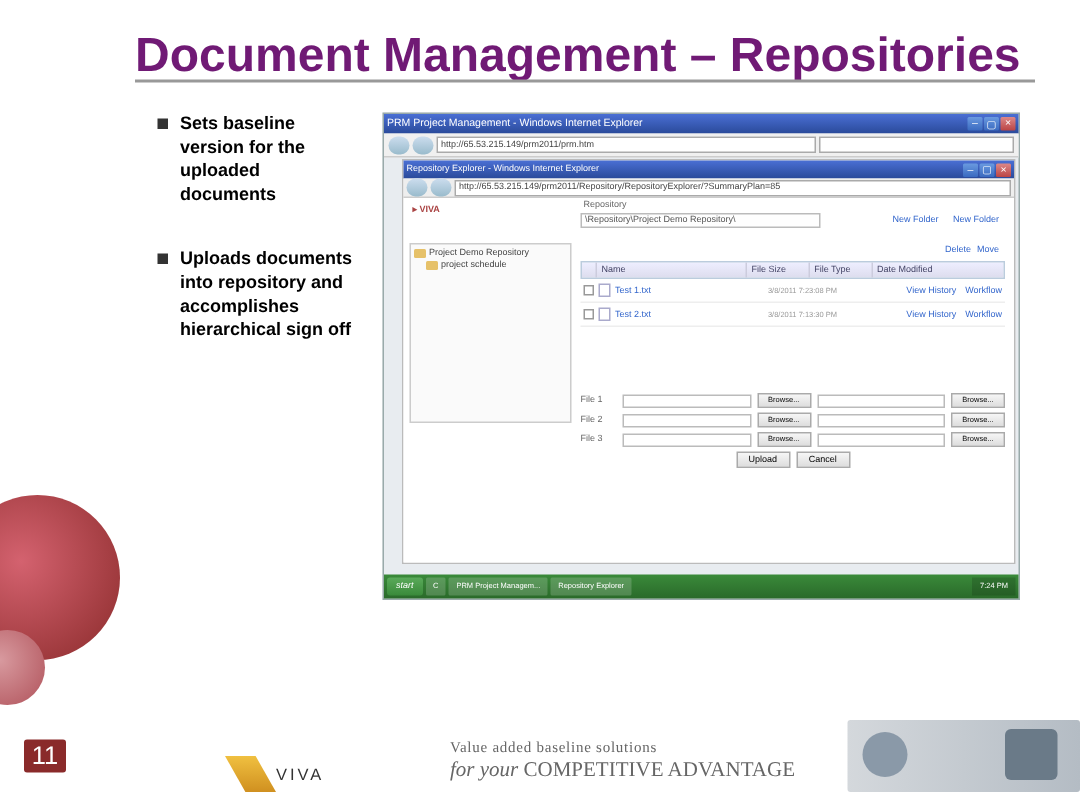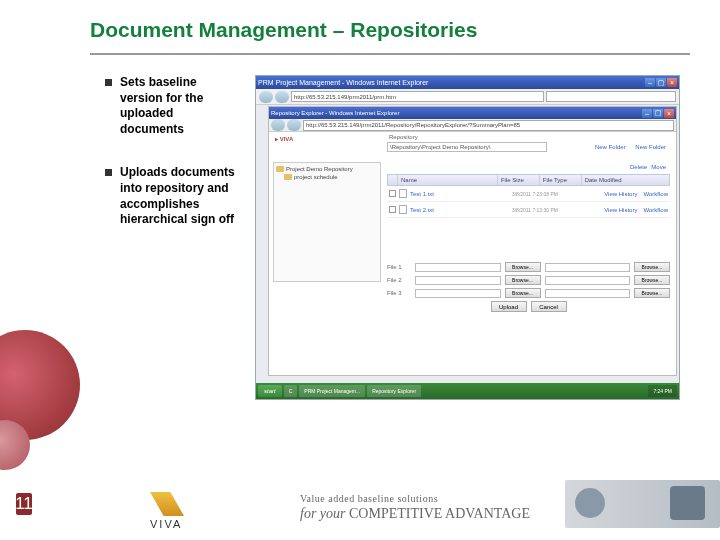--- a/index.html
+++ b/index.html
@@ -1,18 +1,18 @@
 <!DOCTYPE html>
 <html><head>
 <meta charset="utf-8">
 <style>
   * { box-sizing: border-box; margin: 0; padding: 0; }
   body { width: 720px; height: 540px; font-family: Arial, sans-serif; background: #fff; position: relative; overflow: hidden; }
   .slide { width: 100%; height: 100%; position: relative; }
-  .title { position: absolute; top: 18px; left: 90px; font-size: 21px; font-weight: bold; color: #15803d; }
+  .title { position: absolute; top: 18px; left: 90px; font-size: 32px; font-weight: bold; color: #701a75; }
   .title-underline { position: absolute; top: 53px; left: 90px; width: 600px; height: 1.5px; background: #999; }
   .left-decor { position: absolute; left: 0; top: 310px; width: 90px; height: 200px; }
   .decor-circle1 { position: absolute; left: -30px; top: 20px; width: 110px; height: 110px; background: radial-gradient(circle at 40% 40%, #d4626f, #8a2a2a); border-radius: 50%; }
   .decor-circle2 { position: absolute; left: -20px; top: 110px; width: 50px; height: 50px; background: radial-gradient(circle at 40% 40%, #d89a9f, #b0525a); border-radius: 50%; }
   .bullets { position: absolute; top: 75px; left: 105px; width: 135px; font-size: 12px; line-height: 1.3; color: #000; }
   .bullet { display: flex; margin-bottom: 28px; }
   .sq { width: 7px; height: 7px; background: #333; margin-top: 4px; margin-right: 8px; flex-shrink: 0; }
   .bullet-text { font-weight: bold; }
   .screenshot { position: absolute; top: 75px; left: 255px; width: 425px; height: 325px; background: #e8ecf0; border: 1px solid #9aa; font-size: 7px; }
   .sc-titlebar { height: 13px; background: linear-gradient(#4a6fd4, #2a4a9a); display: flex; justify-content: space-between; align-items: center; padding: 0 2px; color: #fff; }
@@ -53,23 +53,23 @@
   .sc-uprow { display: flex; align-items: center; gap: 4px; margin-bottom: 3px; }
   .sc-uprow label { color: #666; width: 24px; }
   .sc-upinput { flex: 1; height: 9px; border: 1px solid #bbb; background: #fff; }
   .sc-browse { width: 36px; height: 10px; background: linear-gradient(#f6f6f6,#ddd); border: 1px solid #aaa; font-size: 5px; display: flex; align-items: center; justify-content: center; }
   .sc-upbtns { display: flex; gap: 4px; margin-top: 3px; justify-content: center; }
   .sc-btn { width: 36px; height: 11px; background: linear-gradient(#f6f6f6,#ddd); border: 1px solid #aaa; font-size: 6px; display: flex; align-items: center; justify-content: center; }
   .sc-taskbar { position: absolute; bottom: 0; left: 0; right: 0; height: 16px; background: linear-gradient(#3a8a3a,#2a6a2a); display: flex; align-items: center; padding: 0 2px; gap: 2px; }
   .sc-start { height: 12px; padding: 0 6px; background: linear-gradient(#5aaa5a,#3a8a3a); border-radius: 2px; color: #fff; font-size: 6px; font-style: italic; display: flex; align-items: center; }
   .sc-task { height: 12px; padding: 0 5px; background: rgba(255,255,255,0.18); border-radius: 1px; color: #fff; font-size: 5px; display: flex; align-items: center; }
   .sc-tray { margin-left: auto; height: 12px; padding: 0 5px; background: rgba(0,0,0,0.15); color: #fff; font-size: 5px; display: flex; align-items: center; gap: 2px; }
-  .page-num { position: absolute; left: 16px; bottom: 25px; font-size: 17px; color: #fff; background: #8a2a2a; width: 16px; height: 22px; display: flex; align-items: center; justify-content: center; border-radius: 2px; }
+  .page-num { position: absolute; left: 16px; bottom: 25px; font-size: 17px; color: #fff; background: #8a2a2a; width: 28px; height: 22px; display: flex; align-items: center; justify-content: center; border-radius: 2px; }
   .footer { position: absolute; bottom: 0; left: 0; right: 0; height: 60px; display: flex; align-items: center; }
-  .footer-logo { position: absolute; left: 150px; bottom: 10px; display: flex; flex-direction: column; }
+  .footer-logo { position: absolute; left: 150px; bottom: 10px; display: flex; align-items: center; }
   .footer-logo-shape { width: 34px; height: 24px; background: linear-gradient(#f0c040,#d09020); clip-path: polygon(0 0, 60% 0, 100% 100%, 40% 100%); margin-bottom: 2px; }
   .footer-logo-text { font-size: 11px; letter-spacing: 2px; color: #333; }
   .footer-tag { position: absolute; left: 300px; bottom: 18px; font-size: 10px; color: #666; font-family: Georgia, serif; }
   .footer-tag .l1 { font-size: 10px; letter-spacing: 0.5px; }
   .footer-tag .l2 { font-size: 14px; margin-top: 2px; }
   .footer-tag em { font-style: italic; font-family: cursive; }
   .footer-img { position: absolute; right: 0; bottom: 12px; width: 155px; height: 48px; background: linear-gradient(90deg,#d4d8dc,#b4bcc4); border-radius: 2px; overflow: hidden; }
   .footer-img::before { content:""; position:absolute; left:10px; top:8px; width:30px; height:30px; background:#8a99a8; border-radius:50%; }
   .footer-img::after { content:""; position:absolute; right:15px; top:6px; width:35px; height:34px; background:#6a7a88; border-radius:4px; }
   .left-side-panel { position:absolute; left:256px; top:95px; width:11px; height:200px; background:linear-gradient(#4a6fd4,#2a4a9a); }

